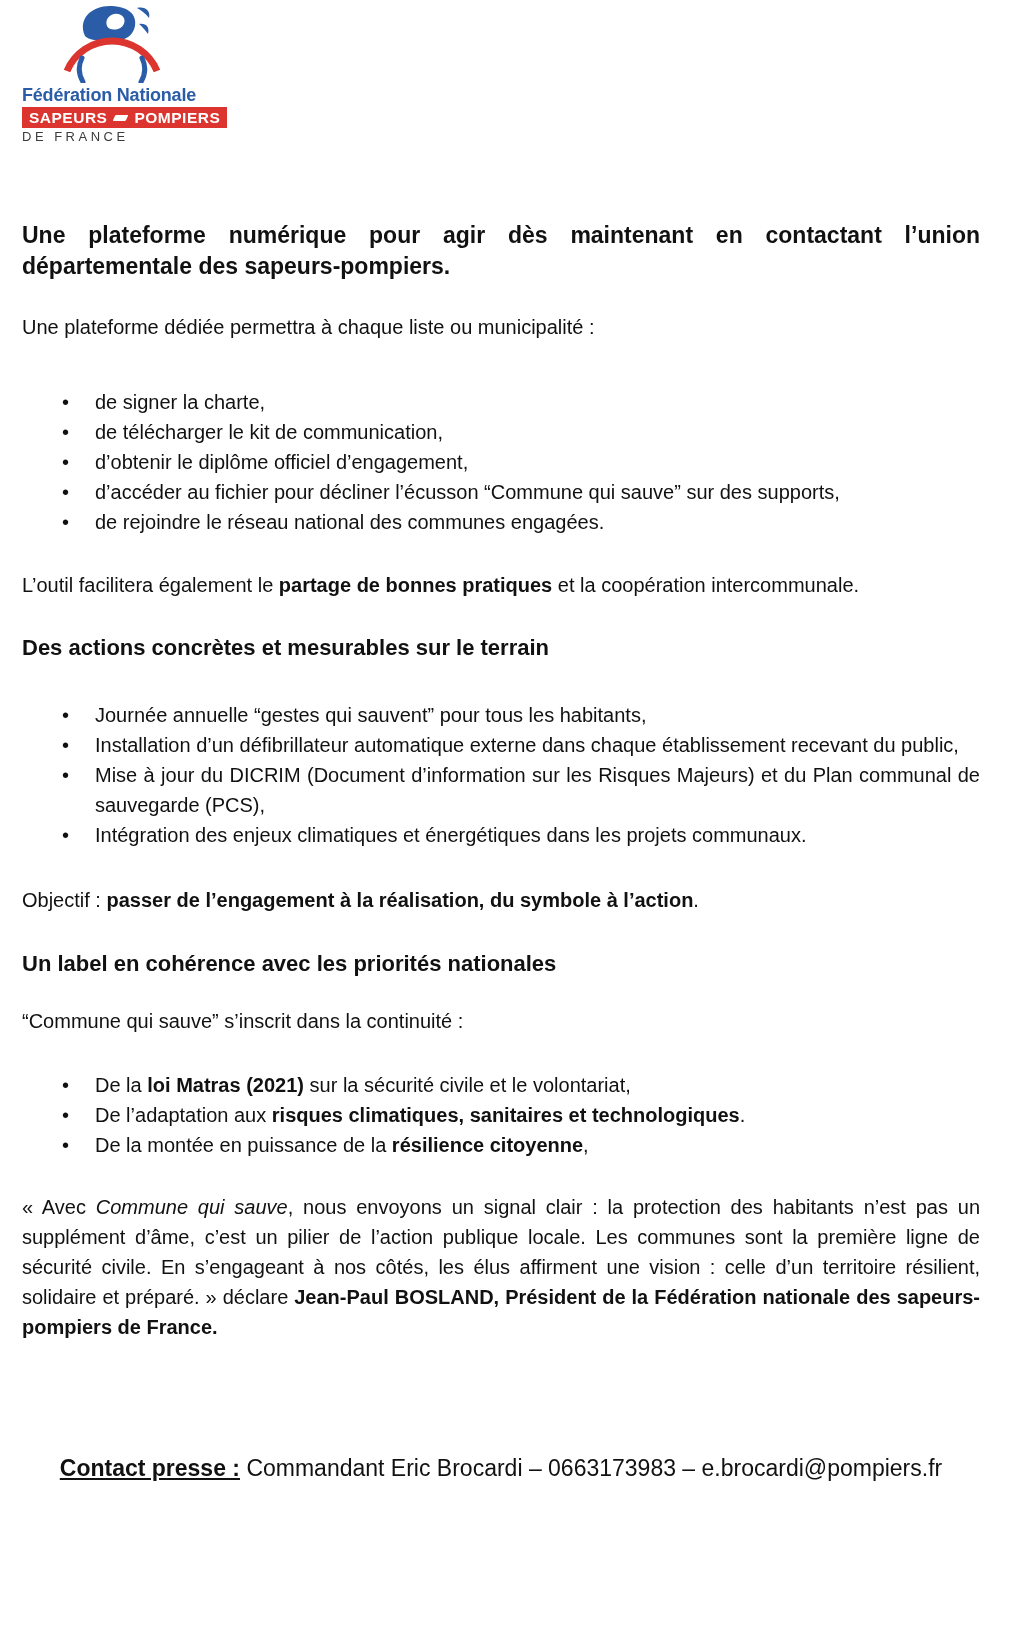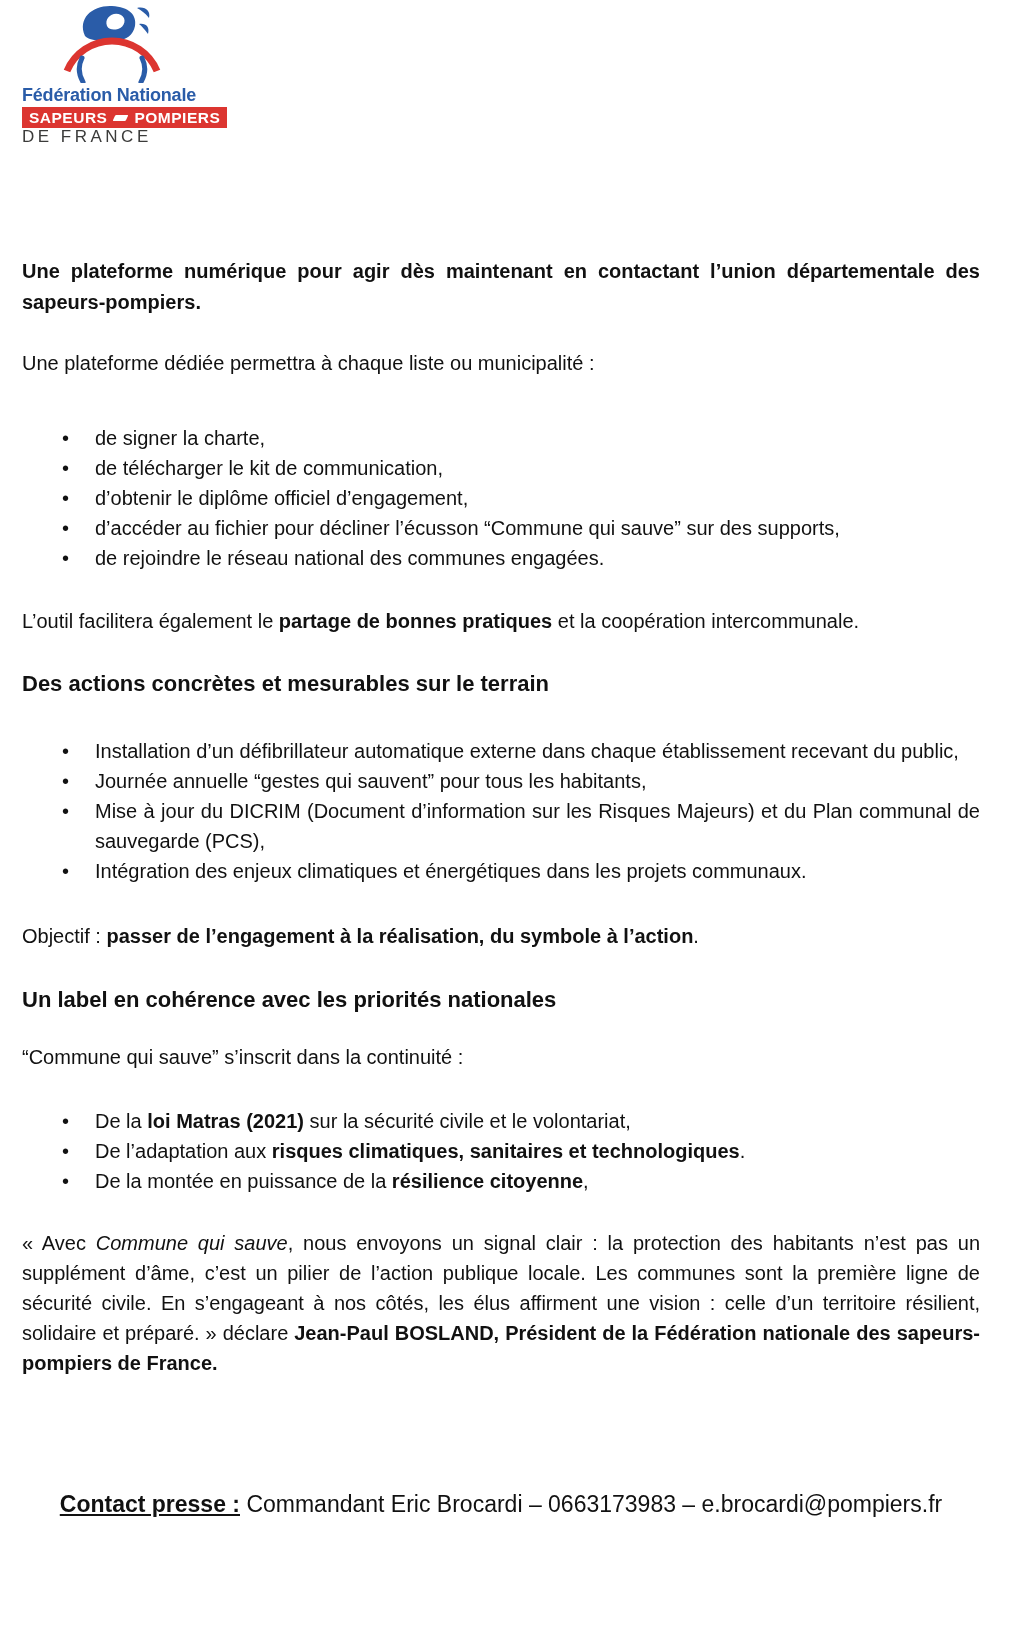--- a/index.html
+++ b/index.html
@@ -46,33 +46,33 @@
   .banner-dash {
     display: inline-block;
     width: 13px; height: 6px;
     background: #ffffff;
     transform: skewX(-25deg);
     border-radius: 1px;
   }
   .logo-country {
     margin-top: 2px;
     color: var(--dark, #3B3B3A);
-    font-size: 17px; line-height: 14px;
+    font-size: 13px; line-height: 14px;
     letter-spacing: 3.5px;
     white-space: nowrap;
   }
   .fill-blue { fill: var(--blue, #2A5CA8); }
   .stroke-red { stroke: var(--red, #DC3530); fill: none; }
   .stroke-blue { stroke: var(--blue, #2A5CA8); fill: none; }
 
   
   .content { width: 958px; }
   .h1 {
-    margin: 112px 0 0 0;
-    font-size: 20px; line-height: 31px; font-weight: 700;
+    margin: 76px 0 0 0;
+    font-size: 23px; line-height: 31px; font-weight: 700;
     text-align: justify;
   }
   .h2 {
     margin: 0;
     font-size: 22px; line-height: 31px; font-weight: 700;
   }
   .p {
     margin: 0;
     font-size: 20px; line-height: 30px;
     text-align: justify;
@@ -141,22 +141,22 @@
         <li><span>d’accéder au fichier pour décliner l’écusson “Commune qui sauve” sur des supports,</span></li>
         <li><span>de rejoindre le réseau national des communes engagées.</span></li>
       </ul>
 
     <p class="p mt33"><span>L’outil facilitera également le </span><span class="b">partage de bonnes pratiques</span><span> et la coopération intercommunale.</span></p>
 
     <h2 class="h2 mt32">Des actions concrètes et mesurables sur le terrain</h2>
 
 
     <ul class="list mt37">
+        <li><span>Journée annuelle “gestes qui sauvent” pour tous les habitants,</span></li>
         <li><span>Installation d’un défibrillateur automatique externe dans chaque établissement recevant du public,</span></li>
-        <li><span>Journée annuelle “gestes qui sauvent” pour tous les habitants,</span></li>
         <li><span>Mise à jour du DICRIM (Document d’information sur les Risques Majeurs) et du Plan communal de sauvegarde (PCS),</span></li>
         <li><span>Intégration des enjeux climatiques et énergétiques dans les projets communaux.</span></li>
       </ul>
 
     <p class="p mt35"><span>Objectif : </span><span class="b">passer de l’engagement à la réalisation, du symbole à l’action</span><span>.</span></p>
 
     <h2 class="h2 mt33">Un label en cohérence avec les priorités nationales</h2>
 
     <p class="p mt27">“Commune qui sauve” s’inscrit dans la continuité :</p>
 

